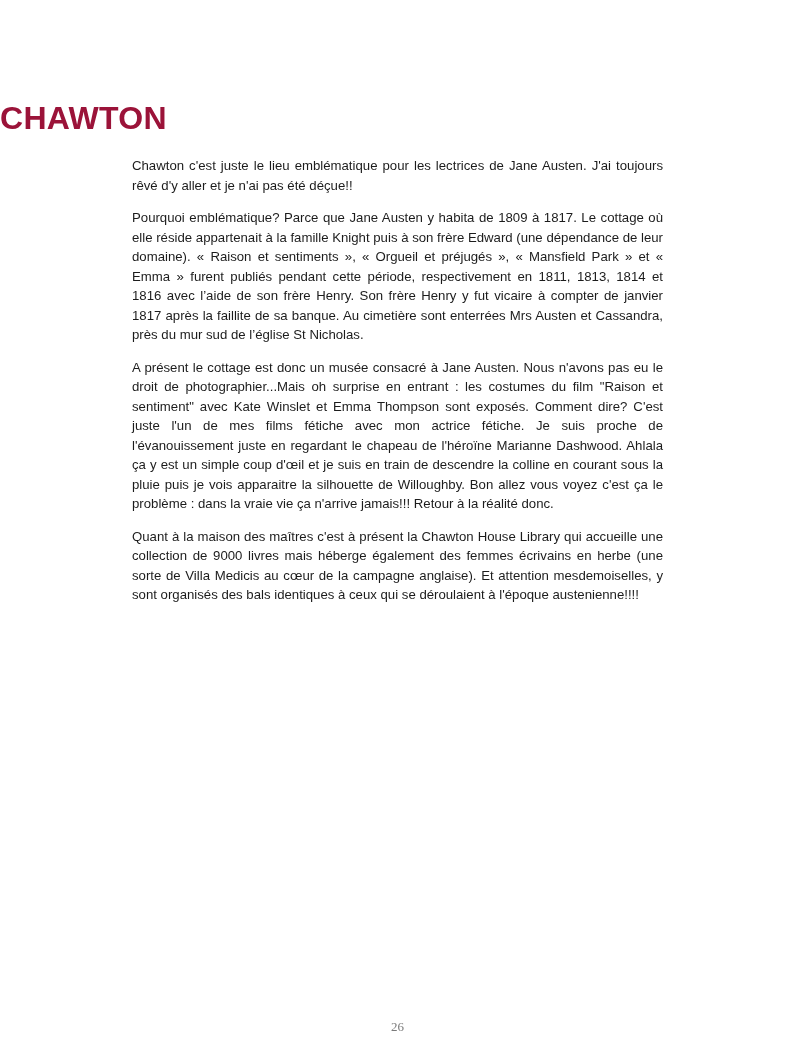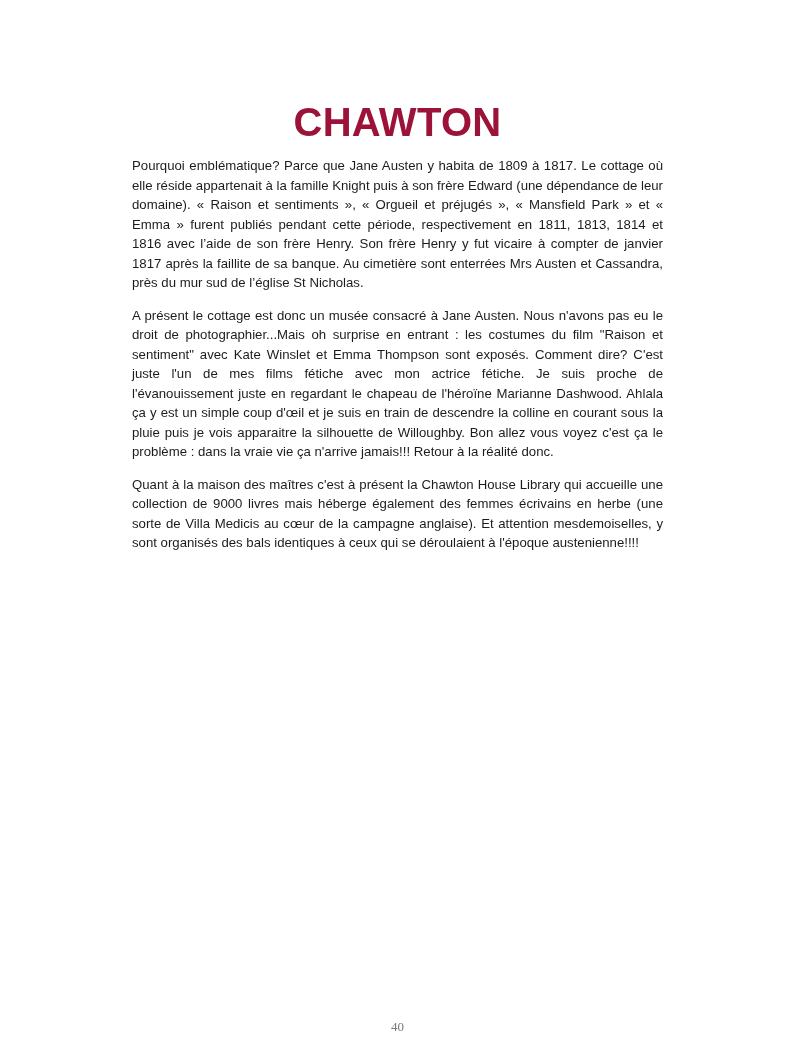--- a/index.html
+++ b/index.html
@@ -20,22 +20,22 @@
       left: 0;
       top: 0;
       width: 795px;
       height: 1063px;
     }
     .title {
       position: absolute;
       left: 0;
       width: 795px;
       top: 100px;
-      text-align: center;
-      font-size: 40px;
+      text-align: left;
+      font-size: 32px;
       font-weight: bold;
       letter-spacing: 0.3px;
       color: #9b1339;
       margin: 0;
     }
     .body-text {
       position: absolute;
       left: 132px;
       width: 531px;
       top: 156px;
@@ -58,19 +58,20 @@
       color: #7a7a7a;
     }
   </style>
 </head>
 <body>
 
 <div class="page">
   <h1 class="title">CHAWTON</h1>
 
   <div class="body-text">
+    <p>Chawton c'est juste le lieu emblématique pour les lectrices de Jane Austen. J'ai toujours rêvé d'y aller et je n'ai pas été déçue!!</p>
     <p>Pourquoi emblématique? Parce que Jane Austen y habita de 1809 à 1817. Le cottage où elle réside appartenait à la famille Knight puis à son frère Edward (une dépendance de leur domaine). « Raison et sentiments », « Orgueil et préjugés », « Mansfield Park » et « Emma » furent publiés pendant cette période, respectivement en 1811, 1813, 1814 et 1816 avec l’aide de son frère Henry. Son frère Henry y fut vicaire à compter de janvier 1817 après la faillite de sa banque. Au cimetière sont enterrées Mrs Austen et Cassandra, près du mur sud de l’église St Nicholas.</p>
     <p>A présent le cottage est donc un musée consacré à Jane Austen. Nous n'avons pas eu le droit de photographier...Mais oh surprise en entrant : les costumes du film "Raison et sentiment" avec Kate Winslet et Emma Thompson sont exposés. Comment dire? C'est juste l'un de mes films fétiche avec mon actrice fétiche. Je suis proche de l'évanouissement juste en regardant le chapeau de l'héroïne Marianne Dashwood. Ahlala ça y est un simple coup d'œil et je suis en train de descendre la colline en courant sous la pluie puis je vois apparaitre la silhouette de Willoughby. Bon allez vous voyez c'est ça le problème : dans la vraie vie ça n'arrive jamais!!! Retour à la réalité donc.</p>
     <p>Quant à la maison des maîtres c'est à présent la Chawton House Library qui accueille une collection de 9000 livres mais héberge également des femmes écrivains en herbe (une sorte de Villa Medicis au cœur de la campagne anglaise). Et attention mesdemoiselles, y sont organisés des bals identiques à ceux qui se déroulaient à l'époque austenienne!!!!</p>
   </div>
 
-  <div class="page-number">40</div>
+  <div class="page-number">26</div>
 </div>
 
 </body></html>

